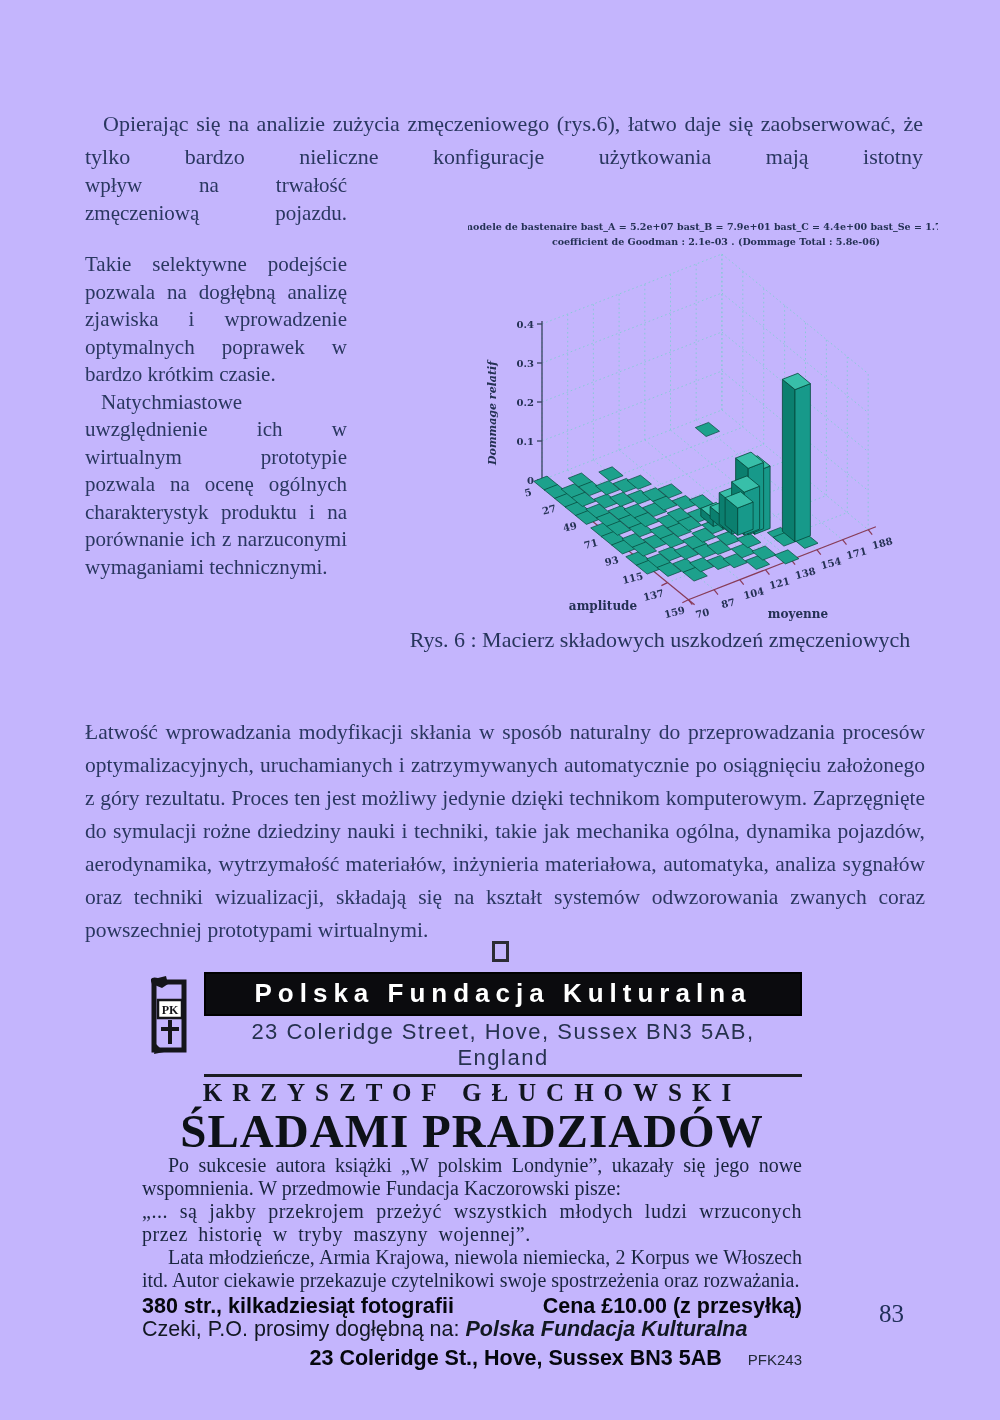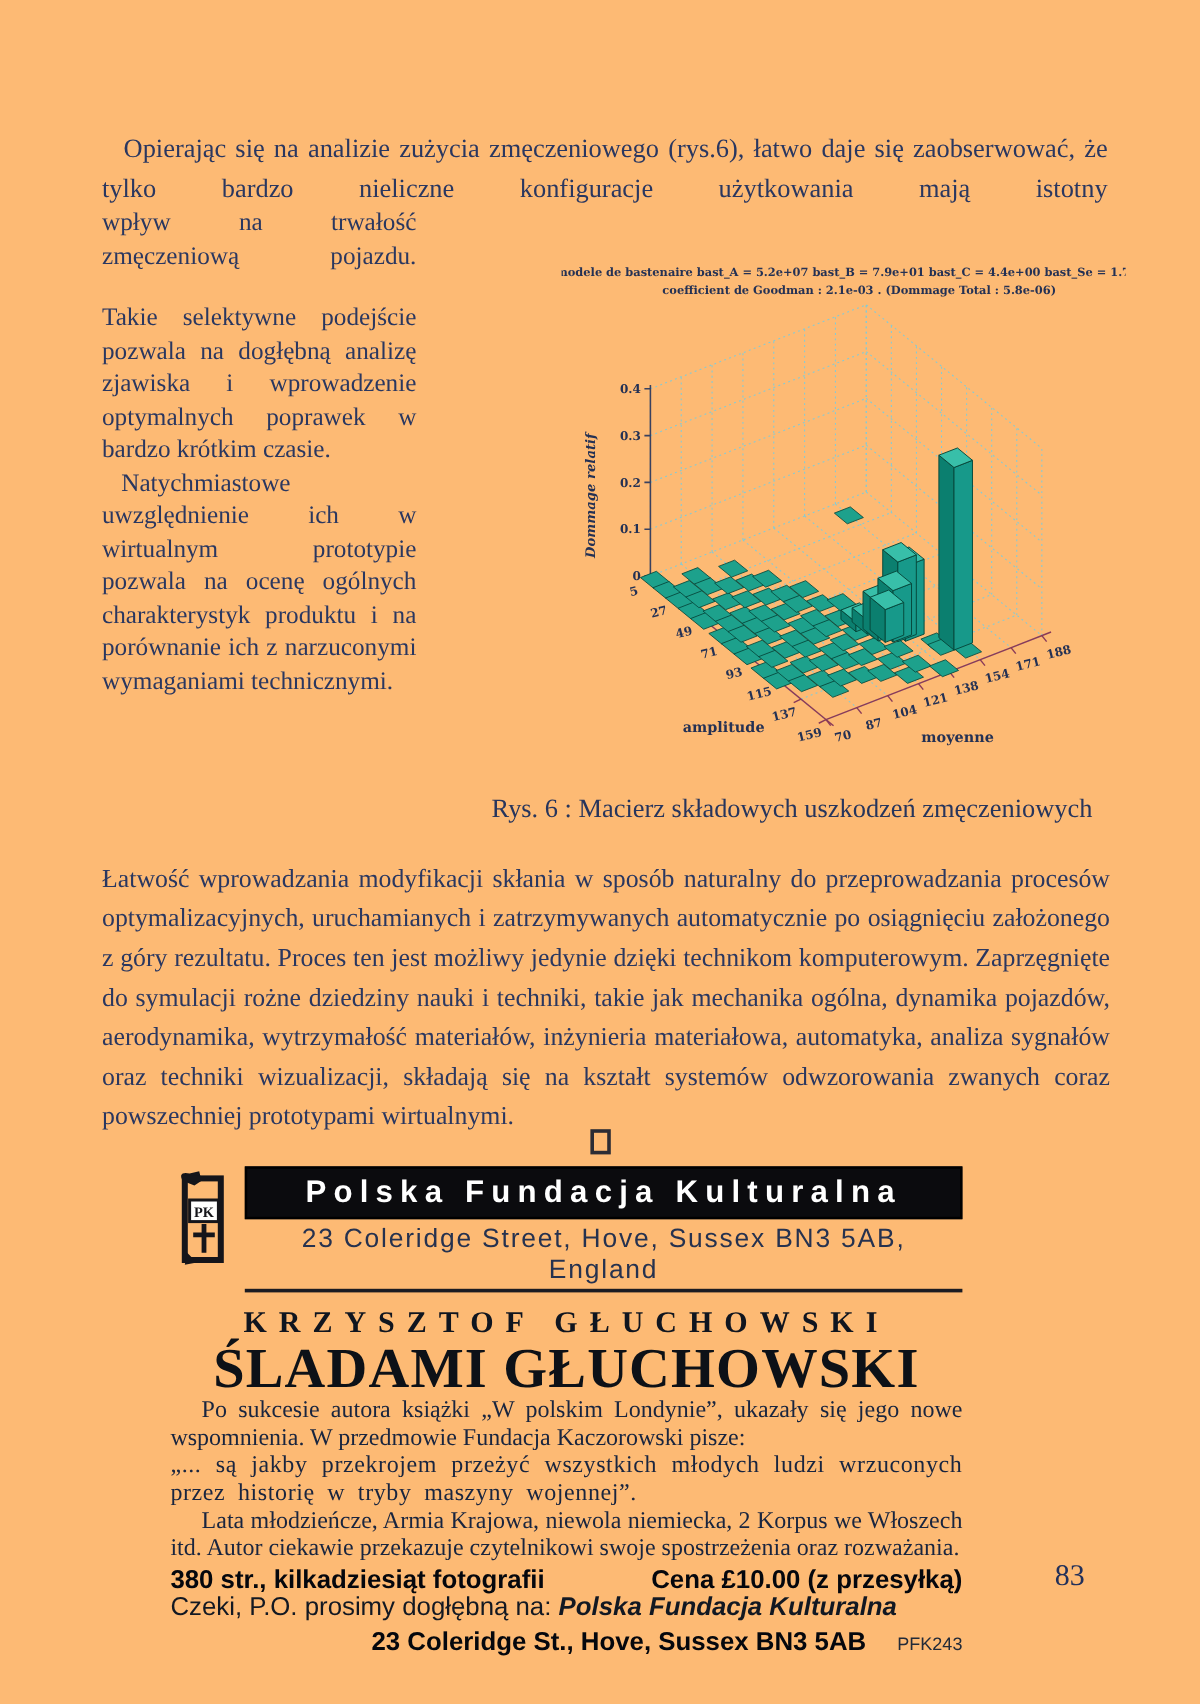--- a/index.html
+++ b/index.html
@@ -1,27 +1,27 @@
 <!DOCTYPE html>
 <html><head>
 <meta charset="utf-8">
 <style>
   html,body{margin:0;padding:0;background:#e8e8e8;}
-  .page{position:relative;width:1000px;height:1420px;background:#fdba74;margin:0 auto;overflow:hidden;
+  .page{position:relative;width:1000px;height:1420px;background:#c4b5fd;margin:0 auto;overflow:hidden;
         font-family:"Liberation Serif",serif;color:#2a3760;}
   .page p{margin:0;}
   .body{font-size:22px;line-height:33px;text-align:justify;}
   .p1{position:absolute;left:85px;top:107px;width:838px;text-indent:18px;}
   .jl{text-align-last:justify;}
   .leftcol{position:absolute;left:85px;top:172px;width:262px;}
   .leftcol .body{font-size:21px;line-height:27.5px;}
   .gap{margin-top:24px !important;}
   .ind{text-indent:16px;}
   .fig{position:absolute;left:468px;top:218px;width:470px;height:422px;margin:0;}
-  .caption{position:absolute;left:380px;top:661px;width:560px;font-size:22px;text-align:center;color:#27355c;}
+  .caption{position:absolute;left:380px;top:627px;width:560px;font-size:22px;text-align:center;color:#27355c;}
   .p4{position:absolute;left:85px;top:716px;width:840px;font-size:21.5px;}
   .endmark-row{position:absolute;left:0;top:941px;width:1000px;text-align:center;}
   .endsq{display:inline-block;width:11px;height:15px;border:3px solid #2c2c34;}
   
   .grid{stroke:#85cbd5;stroke-width:0.9;stroke-dasharray:1.6 2.8;fill:none;}
   .zaxis{stroke:#39415f;stroke-width:1.3;}
   .caxis{stroke:#8a3a58;stroke-width:1.2;}
   .ticklab{font-family:"DejaVu Serif",serif;font-size:10px;font-weight:bold;fill:#243154;}
   .axlab{font-family:"DejaVu Serif",serif;font-size:12px;font-weight:bold;fill:#243154;}
   .zlab{font-style:italic;font-size:11px;}
@@ -32,21 +32,21 @@
   .barT{fill:#38bfa9;stroke:#06473b;stroke-width:0.8;}
   
   .ad{position:absolute;left:142px;top:972px;width:660px;color:#1c2940;}
   .ad-head{display:flex;align-items:flex-start;}
   .logo{flex:0 0 auto;margin-top:2px;}
   .ad-head-right{flex:1;margin-left:6px;border-bottom:3px solid #1c1c22;padding-bottom:3px;}
   .ad-bar{background:#0b0b0e;color:#ffffff;font-family:"Liberation Sans",sans-serif;font-weight:bold;
           font-size:26px;letter-spacing:6px;text-align:center;padding:4px 0 5px 0;border:2px solid #000;}
   .ad-addr{font-family:"Liberation Sans",sans-serif;font-size:22px;letter-spacing:1.5px;color:#26324f;
            text-align:center;padding-top:3px;}
-  .ad-author{margin-top:12px;text-align:center;font-size:25px;font-weight:bold;letter-spacing:10px;color:#10151f;}
+  .ad-author{margin-top:2px;text-align:center;font-size:25px;font-weight:bold;letter-spacing:10px;color:#10151f;}
   .ad-title{text-align:center;font-size:47px;font-weight:bold;letter-spacing:1px;color:#0d1117;line-height:46px;margin-top:1px;}
   .ad-p{font-size:20px;line-height:23px;text-align:justify;color:#19253f;}
   .ind2{text-indent:26px;}
   .quote{letter-spacing:0.5px;word-spacing:5px;}
   .ad-info{display:flex;justify-content:space-between;font-family:"Liberation Sans",sans-serif;
            font-weight:bold;font-size:21.5px;color:#05070d;margin-top:3px;line-height:22.5px;}
   .ad-checks{font-family:"Liberation Sans",sans-serif;font-size:21.5px;color:#121822;line-height:22.5px;}
   .payee{font-weight:bold;font-style:italic;}
   .ad-order{text-align:right;font-family:Liberation Sans, sans-serif;font-weight:bold;font-size:21.5px;
             color:#05070d;line-height:36px;}
@@ -275,21 +275,21 @@
         <text x="28" y="40" text-anchor="middle" font-family="Liberation Serif, serif" font-size="12" font-weight="bold" fill="#15151a">PK</text>
         <path d="M28 46 L28 70 M19 55 L37 55" stroke="#15151a" stroke-width="4"></path>
         <path d="M14 70 L22 78 L12 80 Z" fill="#15151a"></path>
       </svg>
       <div class="ad-head-right">
         <div class="ad-bar">Polska Fundacja Kulturalna</div>
         <div class="ad-addr">23 Coleridge Street, Hove, Sussex BN3 5AB, England</div>
       </div>
     </div>
     <div class="ad-author">KRZYSZTOF GŁUCHOWSKI</div>
-    <div class="ad-title">ŚLADAMI GŁUCHOWSKI</div>
+    <div class="ad-title">ŚLADAMI PRADZIADÓW</div>
     <p class="ad-p ind2">Po sukcesie autora książki „W polskim Londynie”, ukazały się jego nowe wspomnienia. W przedmowie Fundacja Kaczorowski pisze:</p>
     <p class="ad-p quote">„... są jakby przekrojem przeżyć wszystkich młodych ludzi wrzuconych przez historię w tryby maszyny wojennej”.</p>
     <p class="ad-p ind2">Lata młodzieńcze, Armia Krajowa, niewola niemiecka, 2 Korpus we Włoszech itd. Autor ciekawie przekazuje czytelnikowi swoje spostrzeżenia oraz rozważania.</p>
     <div class="ad-info">
       <span>380 str., kilkadziesiąt fotografii</span>
       <span>Cena  £10.00 (z przesyłką)</span>
     </div>
     <div class="ad-checks">
       <span>Czeki, P.O. prosimy dogłębną na:</span>
       <span class="payee">Polska Fundacja Kulturalna</span>

